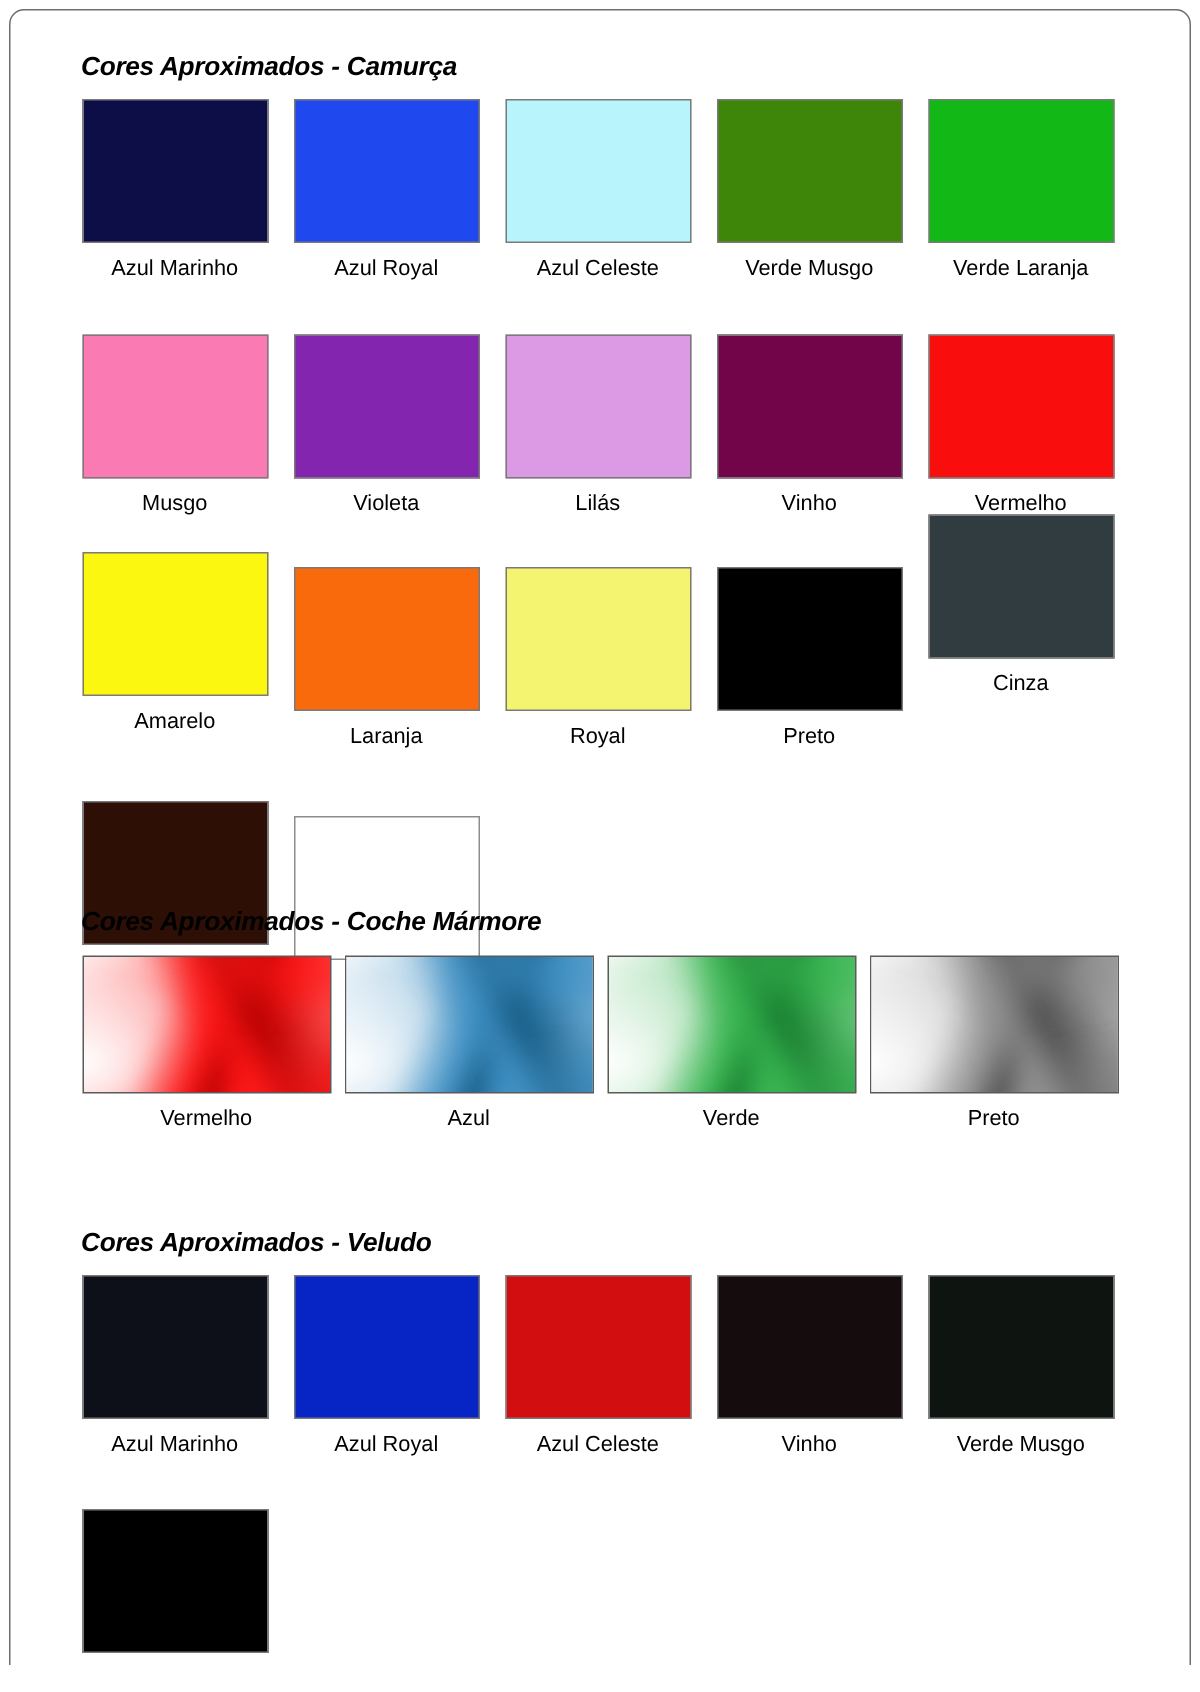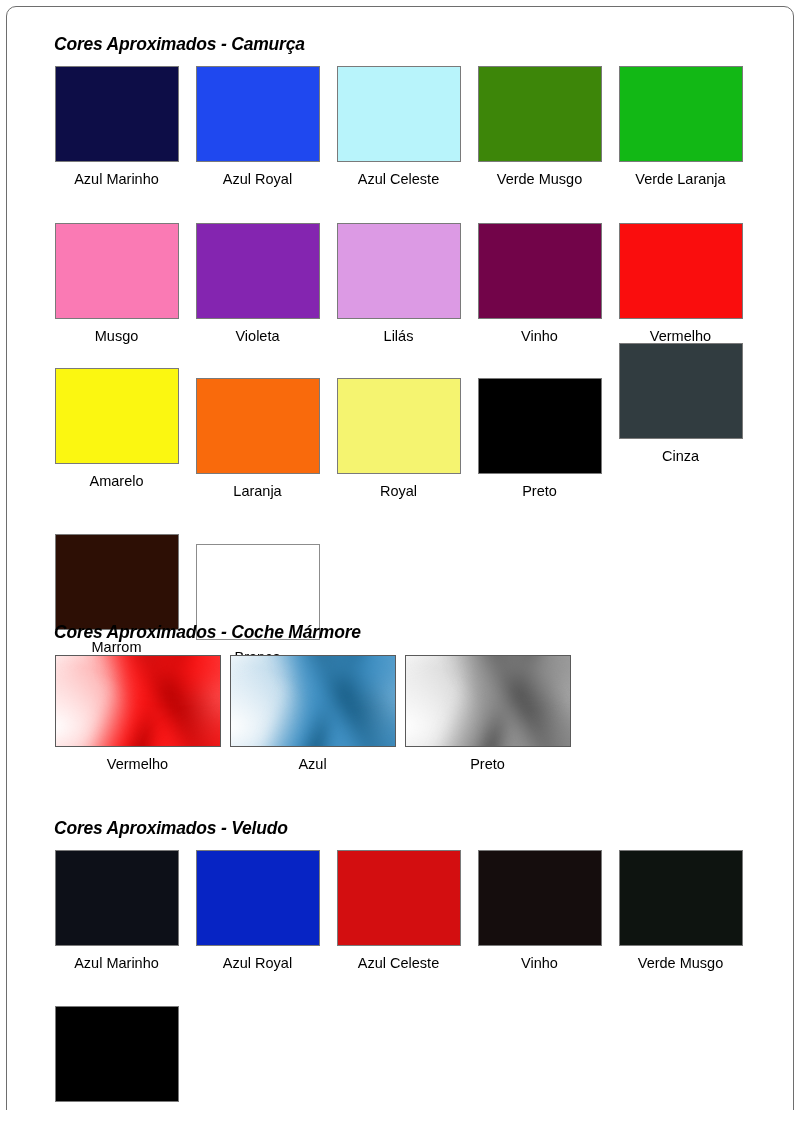--- a/index.html
+++ b/index.html
@@ -249,21 +249,21 @@
           <span class="swatch-label">Marrom</span>
         </div>
         <div class="swatch-cell" style="margin-top:45px;">
           <div class="swatch-box" style="background:#ffffff; border-color:#8c8c8c;"></div>
           <span class="swatch-label">Branco</span>
         </div>
 
       </div>
     </div>
 
-    <div class="section" style="position:absolute; left:54px; top:622px;">
+    <div class="section" style="position:absolute; left:54px; top:604px;">
       <div class="section-title">Cores Aproximados - Coche Mármore</div>
       <div class="marble-grid" style="margin-left:-4px; margin-top:12px;">
 
         <div class="marble-cell">
           <div class="marble-box" style="--mc:#fb1616; --md:#b00000;">
             <div class="vein-base"></div>
             <div class="vein-a"></div>
             <div class="vein-b"></div>
             <div class="vein-c"></div>
             <div class="vein-d"></div>
@@ -275,20 +275,30 @@
           <div class="marble-box" style="--mc:#3f90c4; --md:#15587f;">
             <div class="vein-base"></div>
             <div class="vein-a"></div>
             <div class="vein-b"></div>
             <div class="vein-c"></div>
             <div class="vein-d"></div>
           </div>
           <span class="marble-label">Azul</span>
         </div>
 
+        <div class="marble-cell">
+          <div class="marble-box" style="--mc:#37b44f; --md:#17792f;">
+            <div class="vein-base"></div>
+            <div class="vein-a"></div>
+            <div class="vein-b"></div>
+            <div class="vein-c"></div>
+            <div class="vein-d"></div>
+          </div>
+          <span class="marble-label">Verde</span>
+        </div>
 
         <div class="marble-cell">
           <div class="marble-box" style="--mc:#8e8e8e; --md:#4a4a4a;">
             <div class="vein-base"></div>
             <div class="vein-a"></div>
             <div class="vein-b"></div>
             <div class="vein-c"></div>
             <div class="vein-d"></div>
           </div>
           <span class="marble-label">Preto</span>

